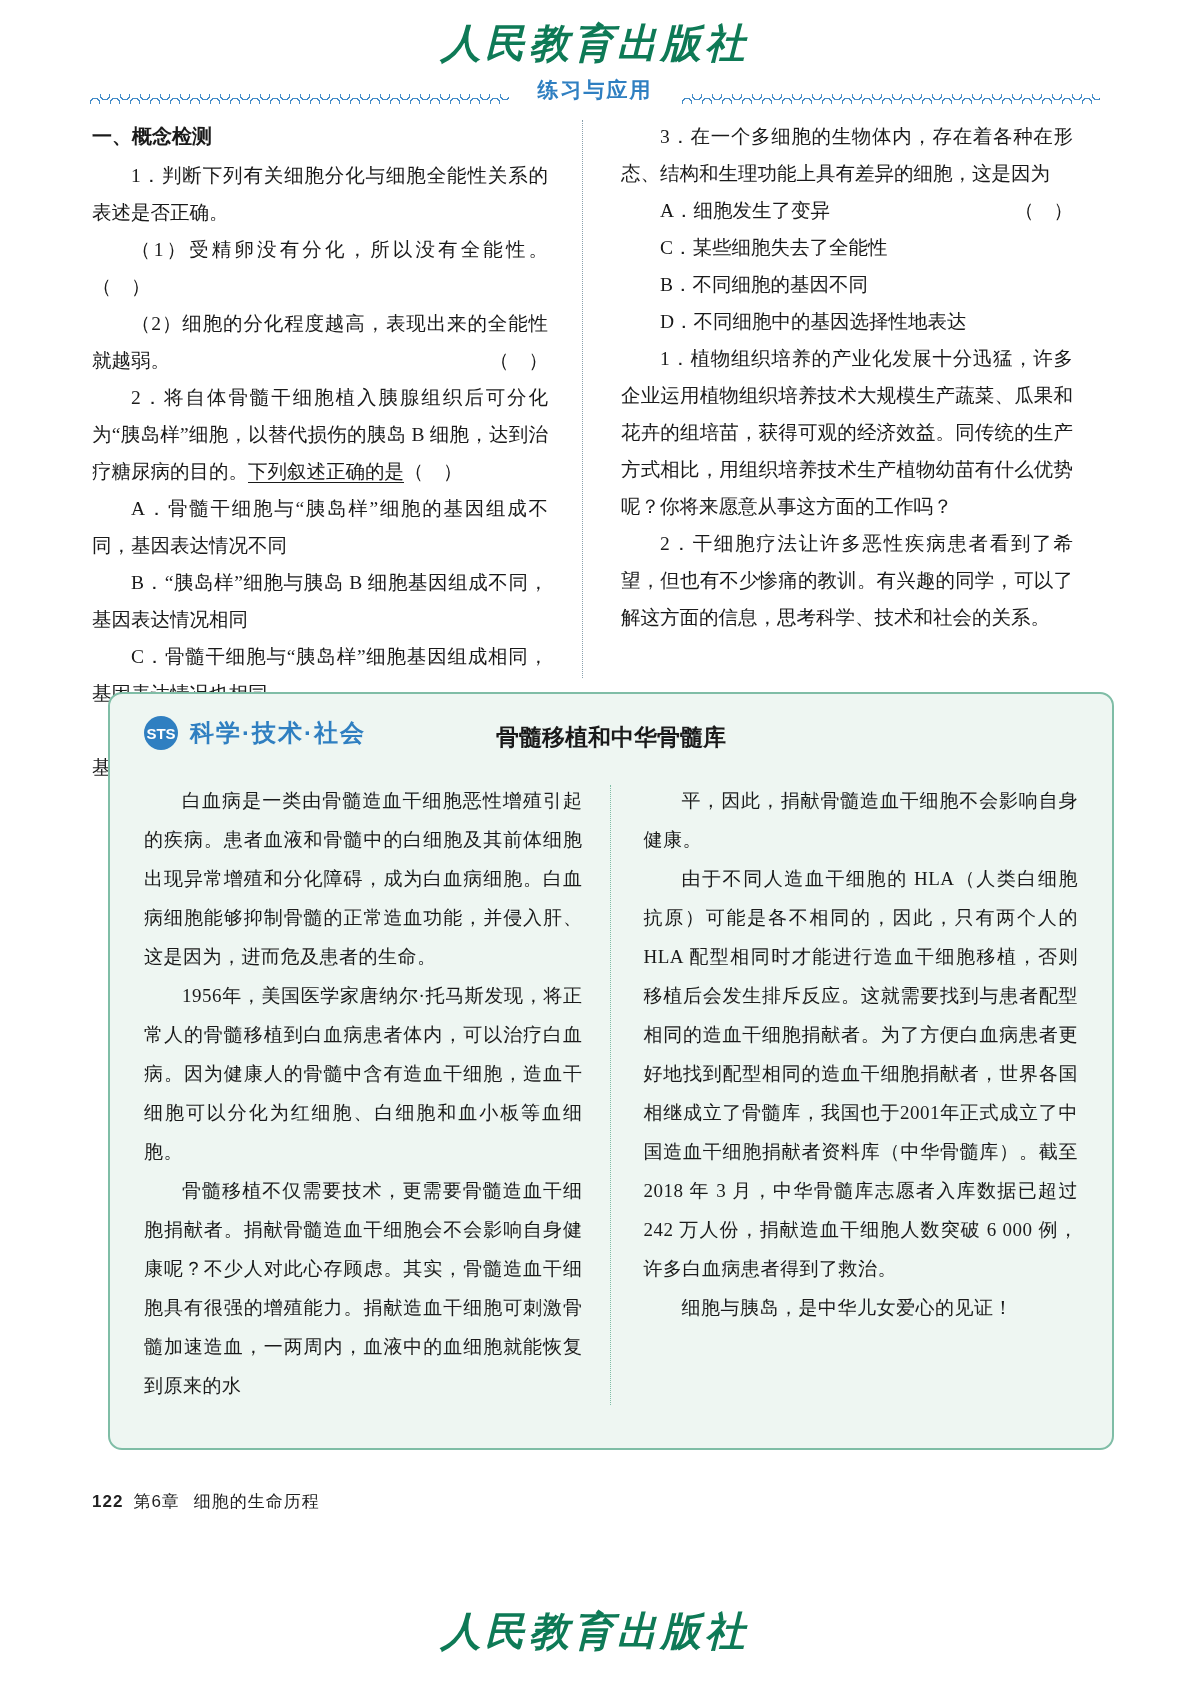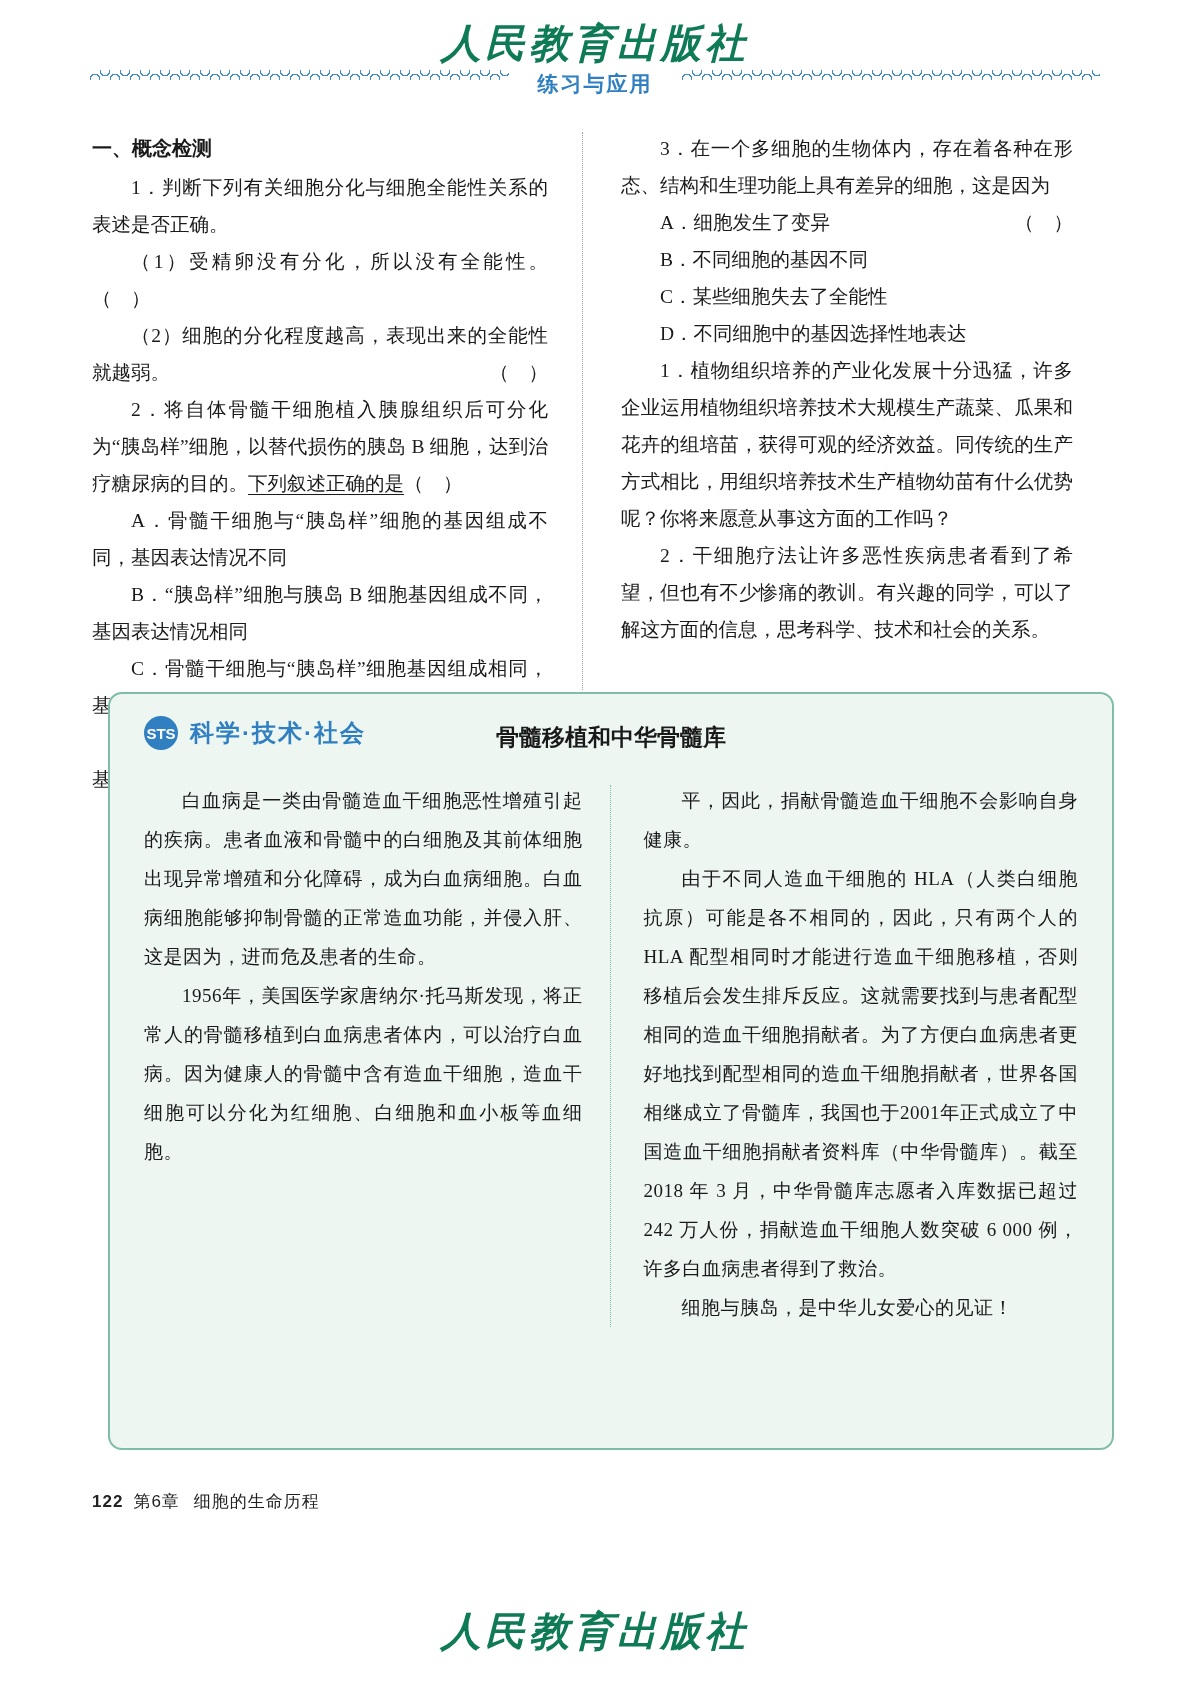--- a/index.html
+++ b/index.html
@@ -39,21 +39,21 @@
   }
 
   
   .section-head {
     position: absolute;
     top: 70px;
     left: 90px;
     right: 90px;
     height: 34px;
     display: flex;
-    align-items: flex-start;
+    align-items: flex-end;
     gap: 29px;
   }
   .wave {
     flex: 1 1 auto;
     height: 10px;
     background-image:
       radial-gradient(circle at 5px 9px, transparent 4px, #2f7fc1 4px, #2f7fc1 5.2px, transparent 5.4px),
       radial-gradient(circle at 15px 1px, transparent 4px, #2f7fc1 4px, #2f7fc1 5.2px, transparent 5.4px);
     background-size: 20px 10px;
     background-repeat: repeat-x;
@@ -64,21 +64,21 @@
     font-size: 21px;
     font-weight: bold;
     font-family: "Liberation Sans", sans-serif;
     letter-spacing: 2px;
     white-space: nowrap;
   }
 
   
   .columns {
     position: absolute;
-    top: 130px;
+    top: 118px;
     left: 92px;
     width: 1006px;
     height: 560px;
     display: flex;
   }
   .col {
     width: 478px;
     font-size: 19.5px;
     line-height: 37px;
     text-align: justify;
@@ -200,39 +200,40 @@
     <p class="opt">B．“胰岛样”细胞与胰岛 B 细胞基因组成不同，基因表达情况相同</p>
     <p class="opt">C．骨髓干细胞与“胰岛样”细胞基因组成相同，基因表达情况也相同</p>
     <p class="opt">D．骨髓干细胞与胰岛 B 细胞的基因组成相同，基因表达情况不同</p>
   </div>
 
   <div class="col-divider"></div>
 
   <div class="col right">
     <p class="p"><span>3．在一个多细胞的生物体内，存在着各种在形态、结构和生理功能上具有差异的细胞，这是因为</span><span class="rpar">（　）</span></p>
     <p class="opt">A．细胞发生了变异</p>
+    <p class="opt">C．某些细胞失去了全能性</p>
     <p class="opt">B．不同细胞的基因不同</p>
-    <p class="opt">C．某些细胞失去了全能性</p>
     <p class="opt">D．不同细胞中的基因选择性地表达</p>
     <p class="p">1．植物组织培养的产业化发展十分迅猛，许多企业运用植物组织培养技术大规模生产蔬菜、瓜果和花卉的组培苗，获得可观的经济效益。同传统的生产方式相比，用组织培养技术生产植物幼苗有什么优势呢？你将来愿意从事这方面的工作吗？</p>
     <p class="p">2．干细胞疗法让许多恶性疾病患者看到了希望，但也有不少惨痛的教训。有兴趣的同学，可以了解这方面的信息，思考科学、技术和社会的关系。</p>
   </div>
 </div>
 
 <div class="sts">
   <div class="sts-head">
     <div class="sts-badge">STS</div>
     <div class="sts-label">科学·技术·社会</div>
   </div>
   <div class="sts-title">骨髓移植和中华骨髓库</div>
 
   <div class="sts-cols">
     <div class="sts-col left">
       <p class="sts-p">白血病是一类由骨髓造血干细胞恶性增殖引起的疾病。患者血液和骨髓中的白细胞及其前体细胞出现异常增殖和分化障碍，成为白血病细胞。白血病细胞能够抑制骨髓的正常造血功能，并侵入肝、这是因为，进而危及患者的生命。</p>
       <p class="sts-p">1956年，美国医学家唐纳尔·托马斯发现，将正常人的骨髓移植到白血病患者体内，可以治疗白血病。因为健康人的骨髓中含有造血干细胞，造血干细胞可以分化为红细胞、白细胞和血小板等血细胞。</p>
+      <p class="sts-p">骨髓移植不仅需要技术，更需要骨髓造血干细胞捐献者。捐献骨髓造血干细胞会不会影响自身健康呢？不少人对此心存顾虑。其实，骨髓造血干细胞具有很强的增殖能力。捐献造血干细胞可刺激骨髓加速造血，一两周内，血液中的血细胞就能恢复到原来的水</p>
     </div>
     <div class="sts-divider"></div>
     <div class="sts-col right">
       <p class="sts-p">平，因此，捐献骨髓造血干细胞不会影响自身健康。</p>
       <p class="sts-p">由于不同人造血干细胞的 HLA（人类白细胞抗原）可能是各不相同的，因此，只有两个人的 HLA 配型相同时才能进行造血干细胞移植，否则移植后会发生排斥反应。这就需要找到与患者配型相同的造血干细胞捐献者。为了方便白血病患者更好地找到配型相同的造血干细胞捐献者，世界各国相继成立了骨髓库，我国也于2001年正式成立了中国造血干细胞捐献者资料库（中华骨髓库）。截至 2018 年 3 月，中华骨髓库志愿者入库数据已超过242 万人份，捐献造血干细胞人数突破 6 000 例，许多白血病患者得到了救治。</p>
       <p class="sts-p">细胞与胰岛，是中华儿女爱心的见证！</p>
     </div>
   </div>
 </div>
 

